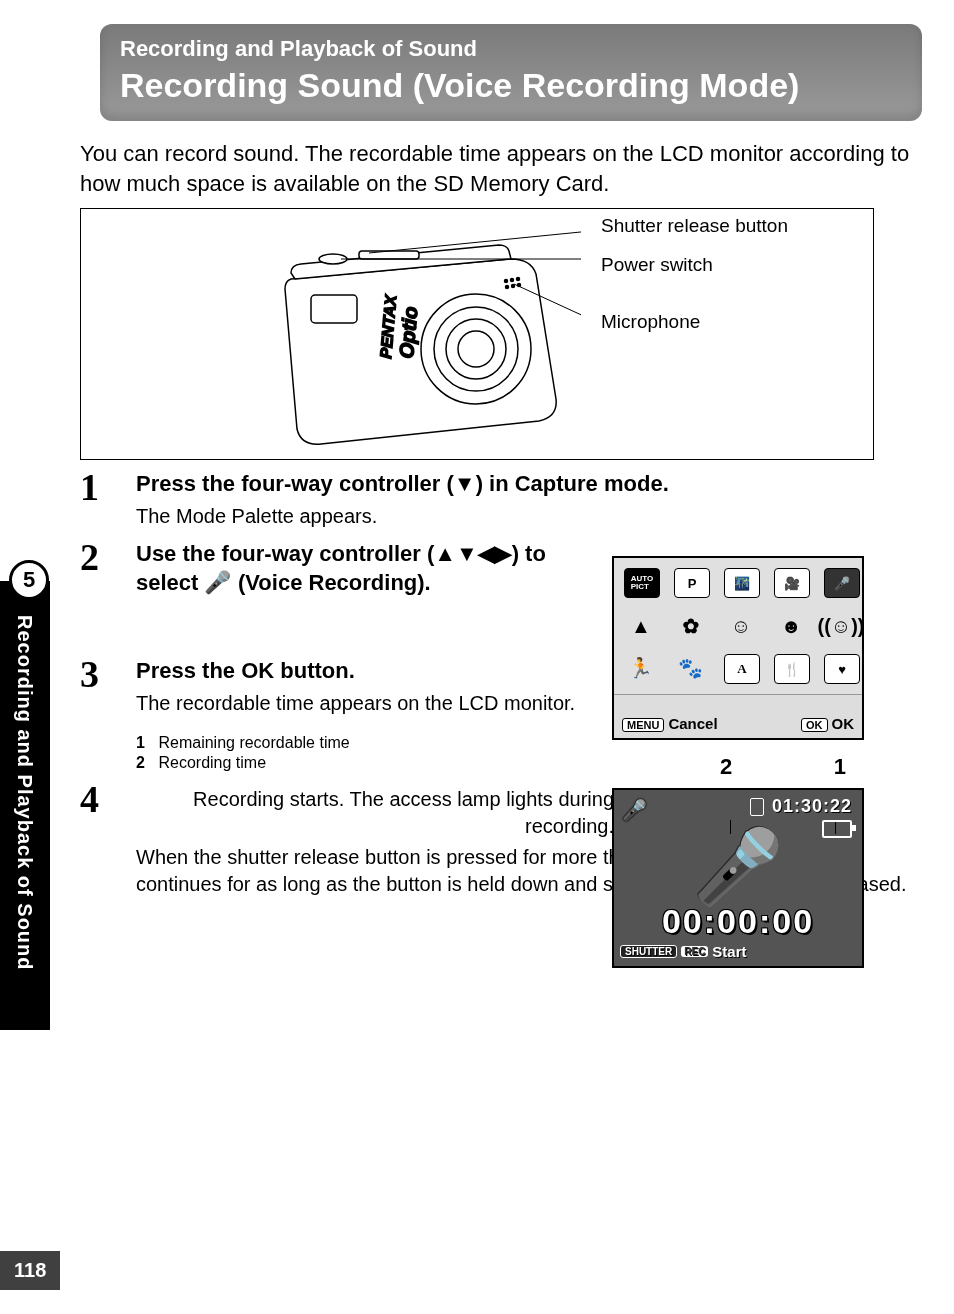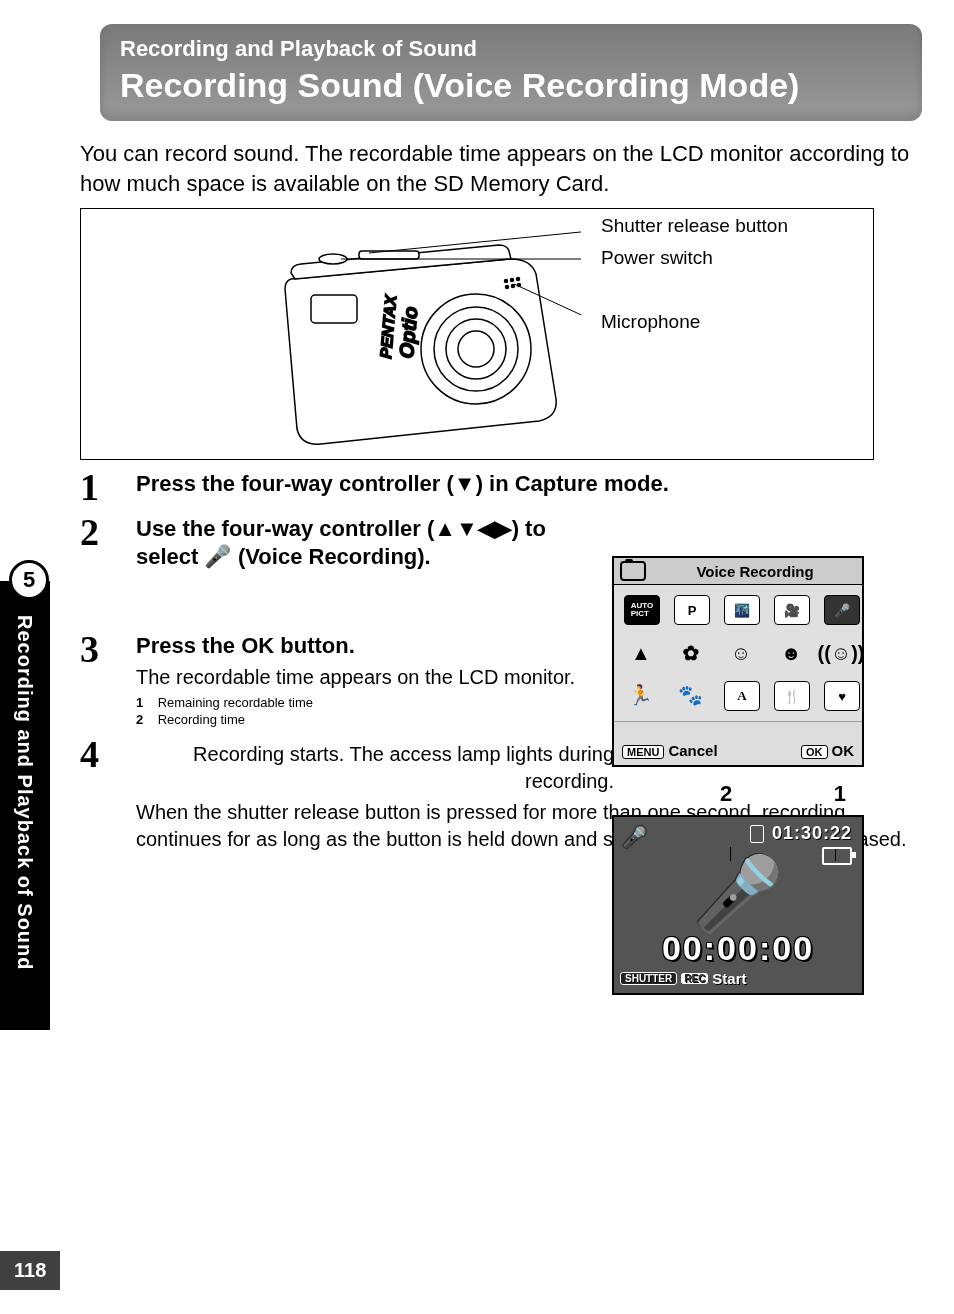--- a/index.html
+++ b/index.html
@@ -78,22 +78,22 @@
     font-weight: bold;
     font-size: 22px;
     line-height: 1.3;
   }
   .step-desc {
     font-size: 20px;
     margin-top: 4px;
     line-height: 1.35;
   }
   .step-sublist {
-    font-size: 13px;
-    margin-top: 4px;
+    font-size: 16px;
+    margin-top: 17px;
   }
   .step-sublist .sub {
     margin-top: 2px;
   }
   .step-sublist .sub b {
     display: inline-block;
     width: 18px;
   }
   .right-stack {
     position: absolute;
@@ -345,28 +345,29 @@
 
         <text x="130" y="130" transform="rotate(-85 130 130)" font-family="Arial" font-weight="bold" font-size="16" font-style="italic" fill="#000">PENTAX</text>
         <text x="152" y="130" transform="rotate(-85 152 130)" font-family="Arial" font-weight="bold" font-size="20" font-style="italic" fill="#000">Optio</text>
       </g>
 
       <line x1="108" y1="24" x2="340" y2="1" stroke="#000"></line>
       <line x1="80" y1="30" x2="340" y2="30" stroke="#000"></line>
       <line x1="253" y1="55" x2="340" y2="95" stroke="#000"></line>
     </svg>
     <div class="diag-label" style="left:520px; top:6px;">Shutter release button</div>
-    <div class="diag-label" style="left:520px; top:38px;">Power switch</div>
+    <div class="diag-label" style="left:520px; top:45px;">Power switch</div>
     <div class="diag-label" style="left:520px; top:102px;">Microphone</div>
   </div>
 
   <div class="step">
     <div class="stepnum">1</div>
     <div class="stepbody">
       <div class="step-title">Press the four-way controller (▼) in Capture mode.</div>
+      <div class="step-desc">The Mode Palette appears.</div>
     </div>
   </div>
 
   <div class="step" style="padding-right:300px;">
     <div class="stepnum">2</div>
     <div class="stepbody">
       <div class="step-title">Use the four-way controller (▲▼◀▶) to select 🎤 (Voice Recording).</div>
     </div>
   </div>
 
@@ -386,24 +387,20 @@
     <div class="stepnum">4</div>
     <div class="stepbody">
       <div class="step-desc" style="padding-right:300px;text-align:right;">Recording starts. The access lamp lights during recording.</div>
       <div class="step-desc">When the shutter release button is pressed for more than one second, recording continues for as long as the button is held down and stops when the button is released.</div>
     </div>
   </div>
 
   <div class="right-stack">
 
     <div class="palette">
-      <div class="palette-hdr">
-        <span class="cam-ico"></span>
-        <span class="palette-title">Voice Recording</span>
-      </div>
       <div class="palette-grid" id="palette-grid">
           <div class="p-ico" style="font-size: 8px; background: rgb(0, 0, 0); color: rgb(255, 255, 255); line-height: 1; flex-direction: column;">AUTO<br>PICT</div>
           <div class="p-ico">P</div>
           <div class="p-ico">🌃</div>
           <div class="p-ico">🎥</div>
           <div class="p-ico sel">🎤</div>
           <div class="p-ico noborder">▲</div>
           <div class="p-ico noborder">✿</div>
           <div class="p-ico noborder">☺</div>
           <div class="p-ico noborder">☻</div>

